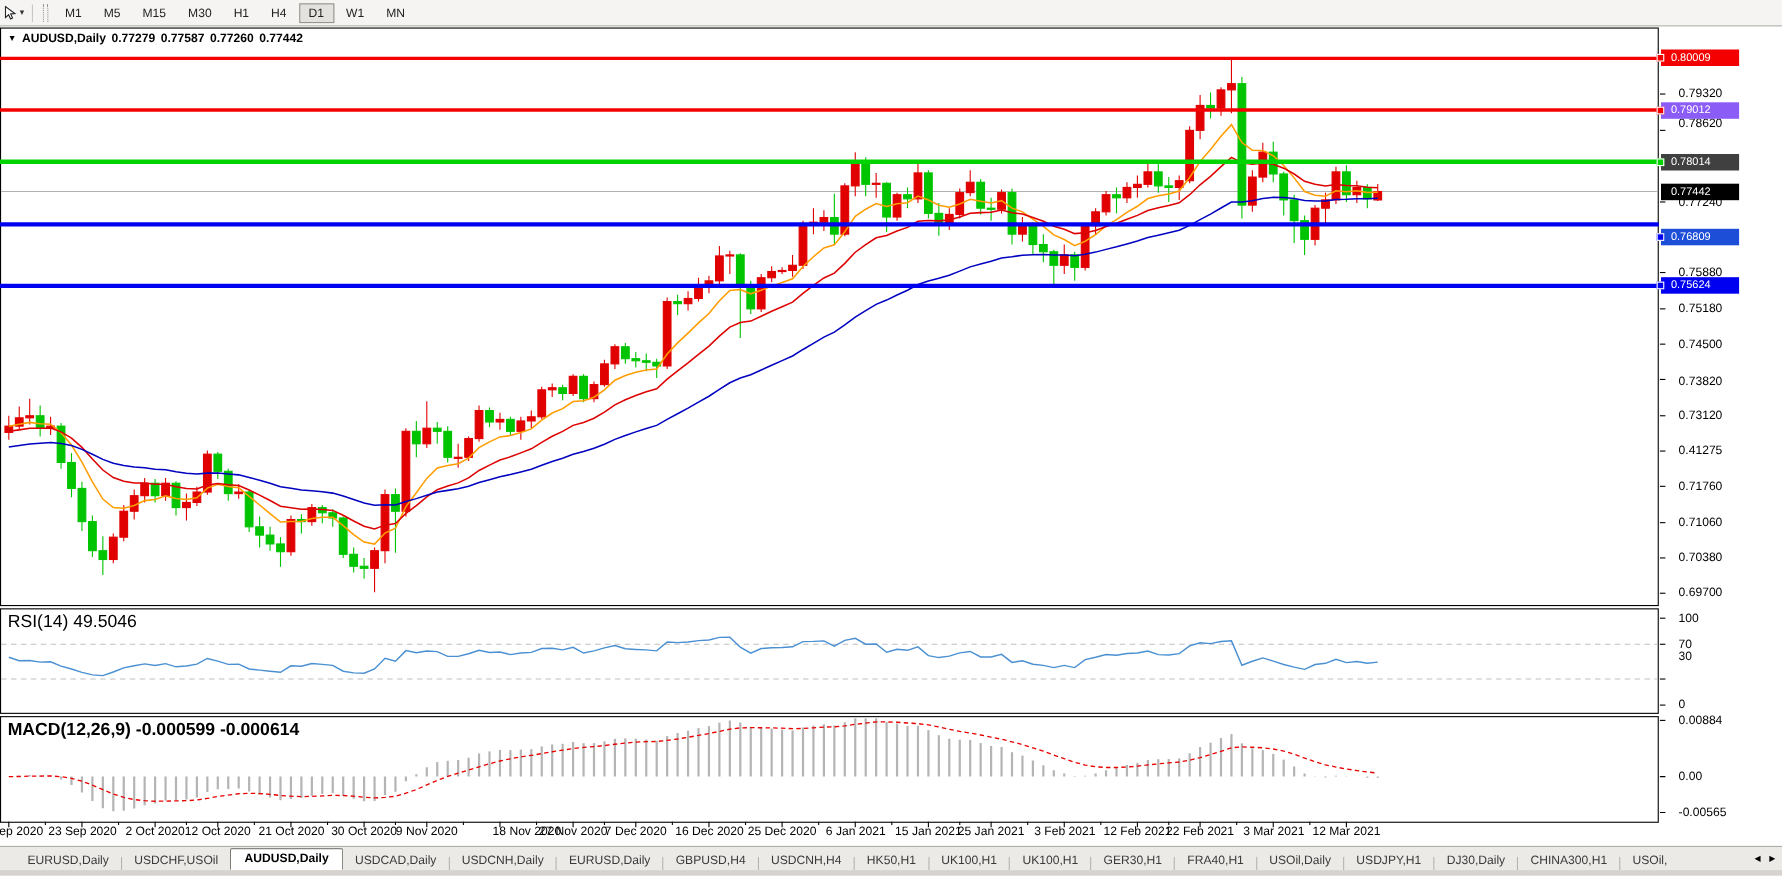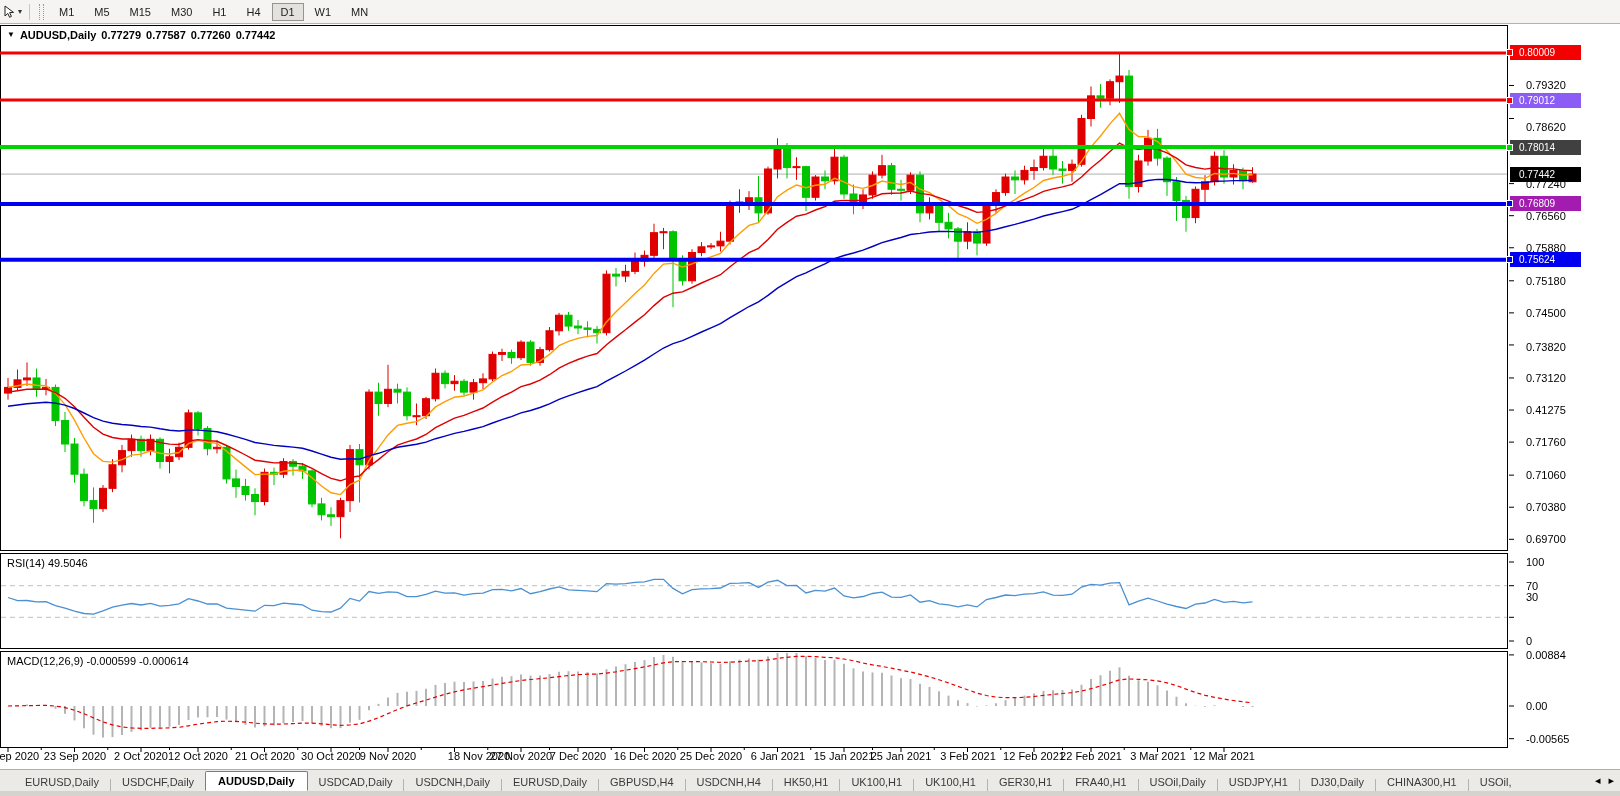--- a/index.html
+++ b/index.html
@@ -7,21 +7,21 @@
   
   #toolbar{position:absolute;left:0;top:0;width:1620px;height:23px;background:#f5f4f2;
     border-bottom:1px solid #b4b2ae;display:flex;align-items:center;font-size:11px;color:#222;}
   .tb-sep{width:1px;height:16px;background:#c9c7c3;margin:0 4px;}
   .tb-grip{width:3px;height:16px;border-left:1px dotted #9a9892;border-right:1px dotted #9a9892;margin:0 5px;}
   .tb-icon{display:flex;align-items:center;padding:1px 3px;cursor:default;}
   .tb-caret{font-size:8px;margin-left:2px;color:#333;}
   .tf-btn{padding:2px 8px;margin:0 1px;border:1px solid transparent;cursor:default;}
   .tf-btn.active{background:#e4e2de;border:1px solid #96948f;}
   
-  .panel-label{position:absolute;font-size:11px;font-weight:bold;color:#000;white-space:nowrap;}
+  .panel-label{position:absolute;font-size:16px;font-weight:bold;color:#000;white-space:nowrap;}
   .chart-title{position:absolute;left:7px;top:29px;font-size:11px;font-weight:bold;color:#000;display:flex;gap:0;}
   .chart-title .tri{font-size:8px;margin-right:5px;position:relative;top:1px;}
   .chart-title span{margin-right:5px;}
   
   .ax-label{position:absolute;left:1526px;width:92px;font-size:11px;color:#000;line-height:14px;white-space:nowrap;}
   .ax-chip{position:absolute;left:1510px;width:62px;height:15px;font-size:10px;line-height:15px;
     color:#fff;padding-left:9px;white-space:nowrap;}
   .ax-chip .mark{position:absolute;left:-4px;top:4px;width:7px;height:7px;border:1px solid #fff;box-sizing:border-box;}
   .date-label{position:absolute;top:750px;width:90px;margin-left:-45px;text-align:center;
     font-size:11px;color:#000;white-space:nowrap;}
@@ -532,42 +532,42 @@
 
   <div class="chart-title">
     <span class="tri">▼</span>
     <span>AUDUSD,Daily</span>
     <span>0.77279</span>
     <span>0.77587</span>
     <span>0.77260</span>
     <span>0.77442</span>
   </div>
   <div class="panel-label" style="left:7px;top:557px;font-weight:normal">RSI(14) 49.5046</div>
-  <div class="panel-label" style="left:7px;top:655px;font-weight:normal">MACD(12,26,9) -0.000599 -0.000614</div>
+  <div class="panel-label" style="left:7px;top:655px;font-weight:bold">MACD(12,26,9) -0.000599 -0.000614</div>
 
   <div id="price-axis">
       <div class="ax-label" style="top:78px">0.79320</div>
-      <div class="ax-label" style="top:120px">0.78620</div>
+      <div class="ax-label" style="top:105px">0.78620</div>
       <div class="ax-label" style="top:144px">0.77940</div>
       <div class="ax-label" style="top:177px">0.77240</div>
       <div class="ax-label" style="top:209px">0.76560</div>
       <div class="ax-label" style="top:241px">0.75880</div>
       <div class="ax-label" style="top:274px">0.75180</div>
       <div class="ax-label" style="top:306px">0.74500</div>
       <div class="ax-label" style="top:340px">0.73820</div>
       <div class="ax-label" style="top:371px">0.73120</div>
       <div class="ax-label" style="top:403px">0.41275</div>
       <div class="ax-label" style="top:435px">0.71760</div>
       <div class="ax-label" style="top:468px">0.71060</div>
       <div class="ax-label" style="top:500px">0.70380</div>
       <div class="ax-label" style="top:532px">0.69700</div>
       <div class="ax-chip" style="top:45px;background:#f40000">0.80009<span class="mark" style="background: rgb(244, 0, 0);"></span></div>
       <div class="ax-chip" style="top:93px;background:#8b5cf6">0.79012<span class="mark" style="background: rgb(244, 0, 0);"></span></div>
       <div class="ax-chip" style="top:140px;background:#404040">0.78014<span class="mark" style="background: rgb(0, 212, 0);"></span></div>
-      <div class="ax-chip" style="top:196px;background:#a21caf">0.76809<span class="mark" style="background: rgb(0, 0, 240);"></span></div>
+      <div class="ax-chip" style="top:208px;background:#1d4ed8">0.76809<span class="mark" style="background: rgb(0, 0, 240);"></span></div>
       <div class="ax-chip" style="top:252px;background:#0000f0">0.75624<span class="mark" style="background: rgb(0, 0, 240);"></span></div>
       <div class="ax-chip" style="top:167px;background:#000000">0.77442</div>
     </div>
   <div id="indicator-axis">
       <div class="ax-label" style="top:555px">100</div>
       <div class="ax-label" style="top:579px">70</div>
       <div class="ax-label" style="top:590px">30</div>
       <div class="ax-label" style="top:634px">0</div>
       <div class="ax-label" style="top:648px">0.00884</div>
       <div class="ax-label" style="top:699px">0.00</div>
@@ -593,21 +593,21 @@
       <div class="date-label" style="left:1034px">12 Feb 2021</div>
       <div class="date-label" style="left:1091px">22 Feb 2021</div>
       <div class="date-label" style="left:1158px">3 Mar 2021</div>
       <div class="date-label" style="left:1224px">12 Mar 2021</div>
     </div>
 
   <div id="tabbar">
     <span id="tabs-container" style="display:flex;align-items:flex-end;">
         <span class="tab">EURUSD,Daily</span>
         <span class="tab-sep"></span>
-        <span class="tab">USDCHF,Daily</span>
+        <span class="tab">USDCHF,USOil</span>
         <span class="tab active">AUDUSD,Daily</span>
         <span class="tab">USDCAD,Daily</span>
         <span class="tab-sep"></span>
         <span class="tab">USDCNH,Daily</span>
         <span class="tab-sep"></span>
         <span class="tab">EURUSD,Daily</span>
         <span class="tab-sep"></span>
         <span class="tab">GBPUSD,H4</span>
         <span class="tab-sep"></span>
         <span class="tab">USDCNH,H4</span>

